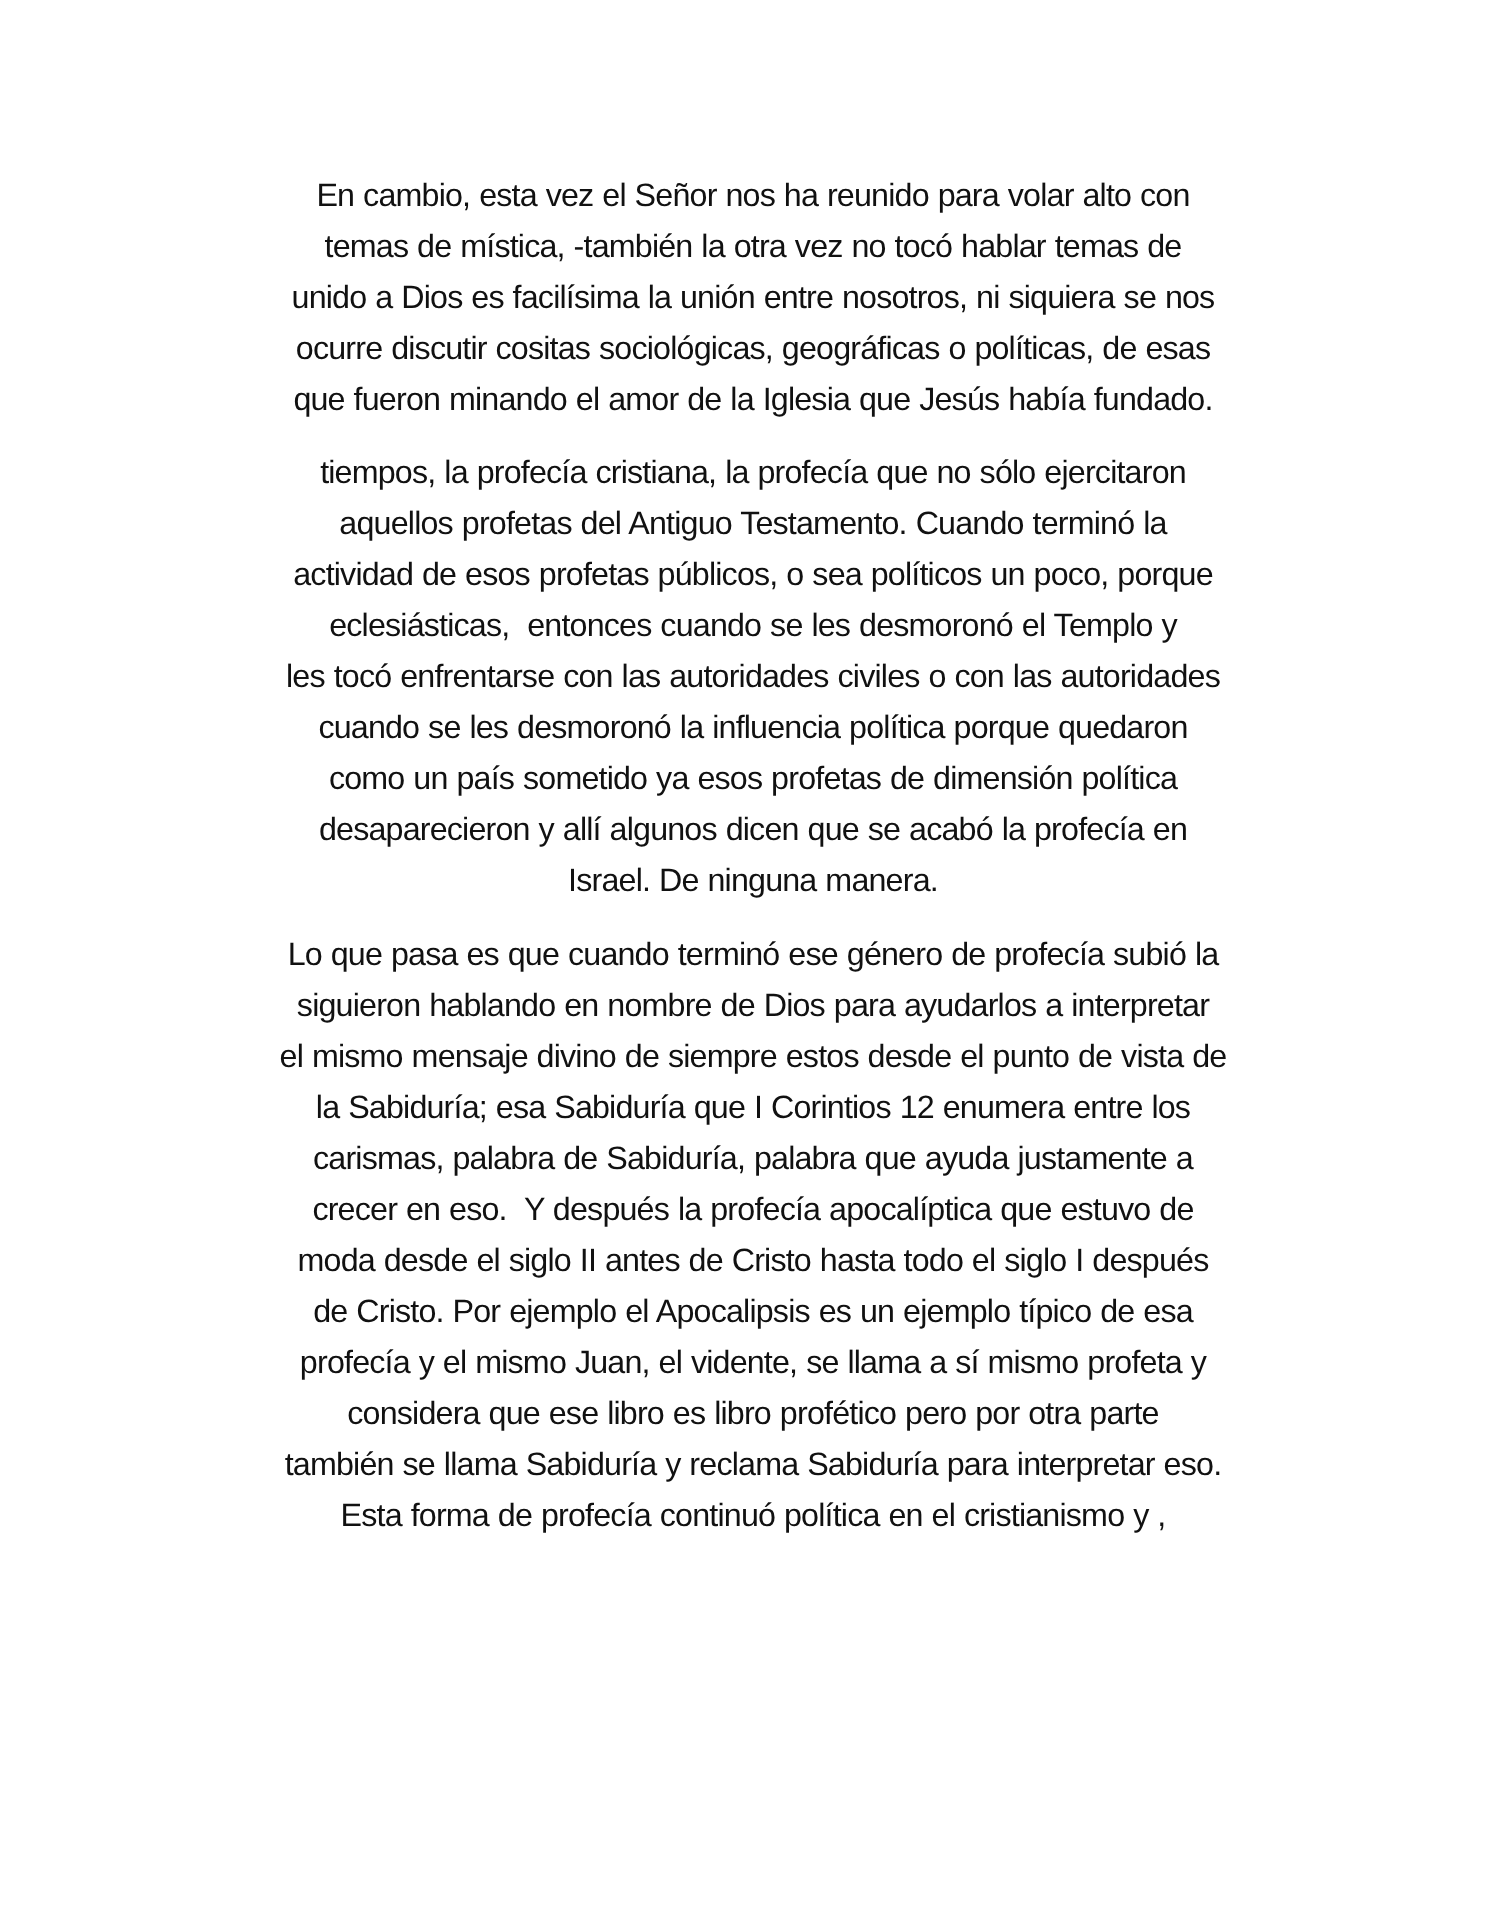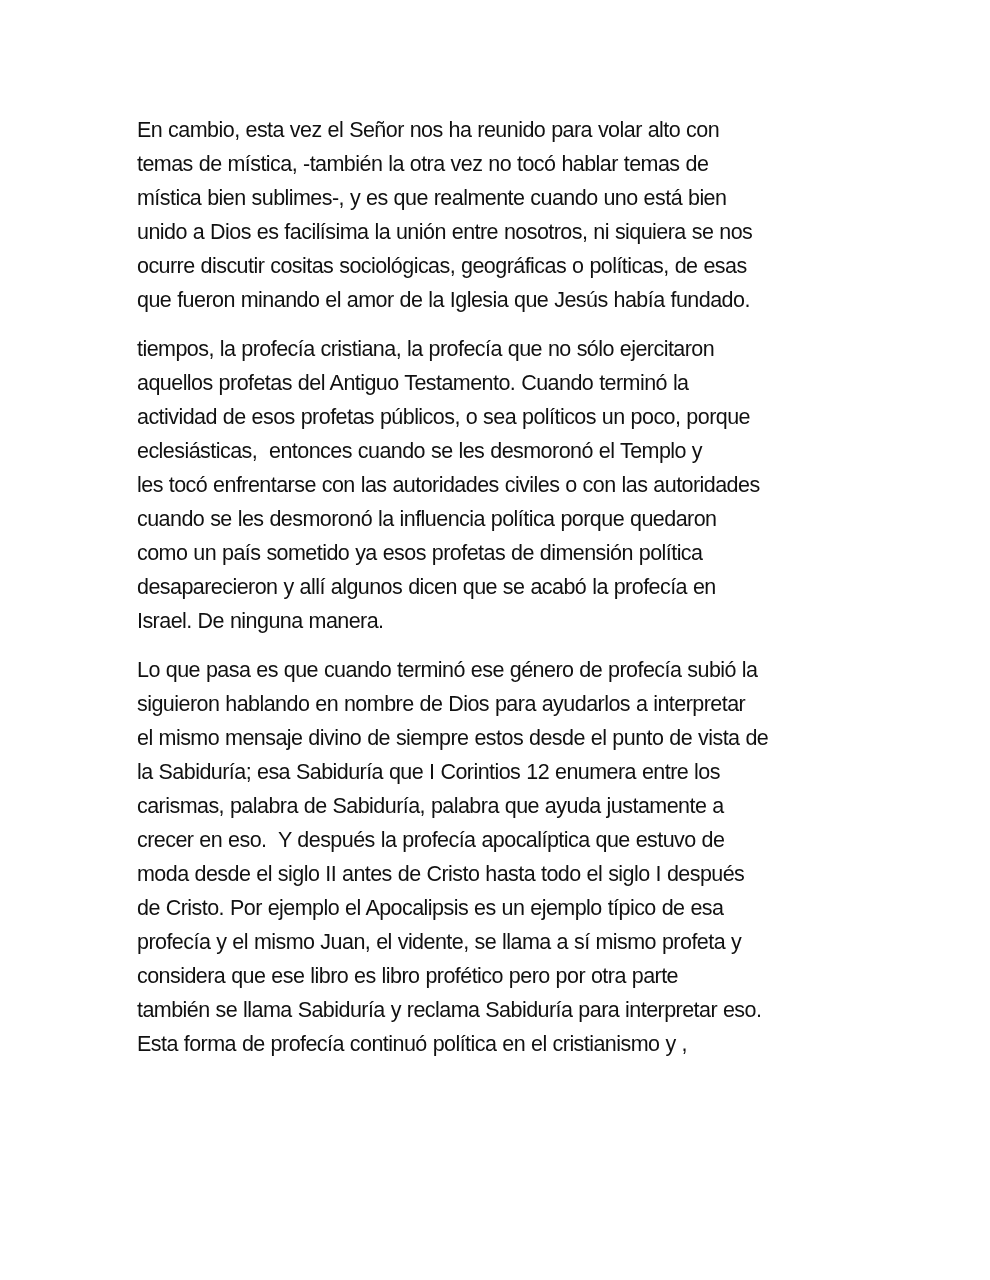--- a/index.html
+++ b/index.html
@@ -22,33 +22,33 @@
       font-family: "Liberation Sans", sans-serif;
       font-size: 21.5px;
       letter-spacing: -0.55px;
       word-spacing: 0.5px;
     }
     .line {
       display: block;
       height: 34px;
       line-height: 34px;
       white-space: pre;
+      text-align: center;
     }
     .para {
       margin: 0 0 15px 0;
     }
   </style>
 </head>
 <body>
 
 <div class="page">
   <div class="para">
     <span class="line">En cambio, esta vez el Señor nos ha reunido para volar alto con</span>
     <span class="line">temas de mística, -también la otra vez no tocó hablar temas de</span>
-    <span class="line">mística bien sublimes-, y es que realmente cuando uno está bien</span>
     <span class="line">unido a Dios es facilísima la unión entre nosotros, ni siquiera se nos</span>
     <span class="line">ocurre discutir cositas sociológicas, geográficas o políticas, de esas</span>
     <span class="line">que fueron minando el amor de la Iglesia que Jesús había fundado.</span>
   </div>
   <div class="para">
     <span class="line">tiempos, la profecía cristiana, la profecía que no sólo ejercitaron</span>
     <span class="line">aquellos profetas del Antiguo Testamento. Cuando terminó la</span>
     <span class="line">actividad de esos profetas públicos, o sea políticos un poco, porque</span>
     <span class="line">eclesiásticas,  entonces cuando se les desmoronó el Templo y</span>
     <span class="line">les tocó enfrentarse con las autoridades civiles o con las autoridades</span>

